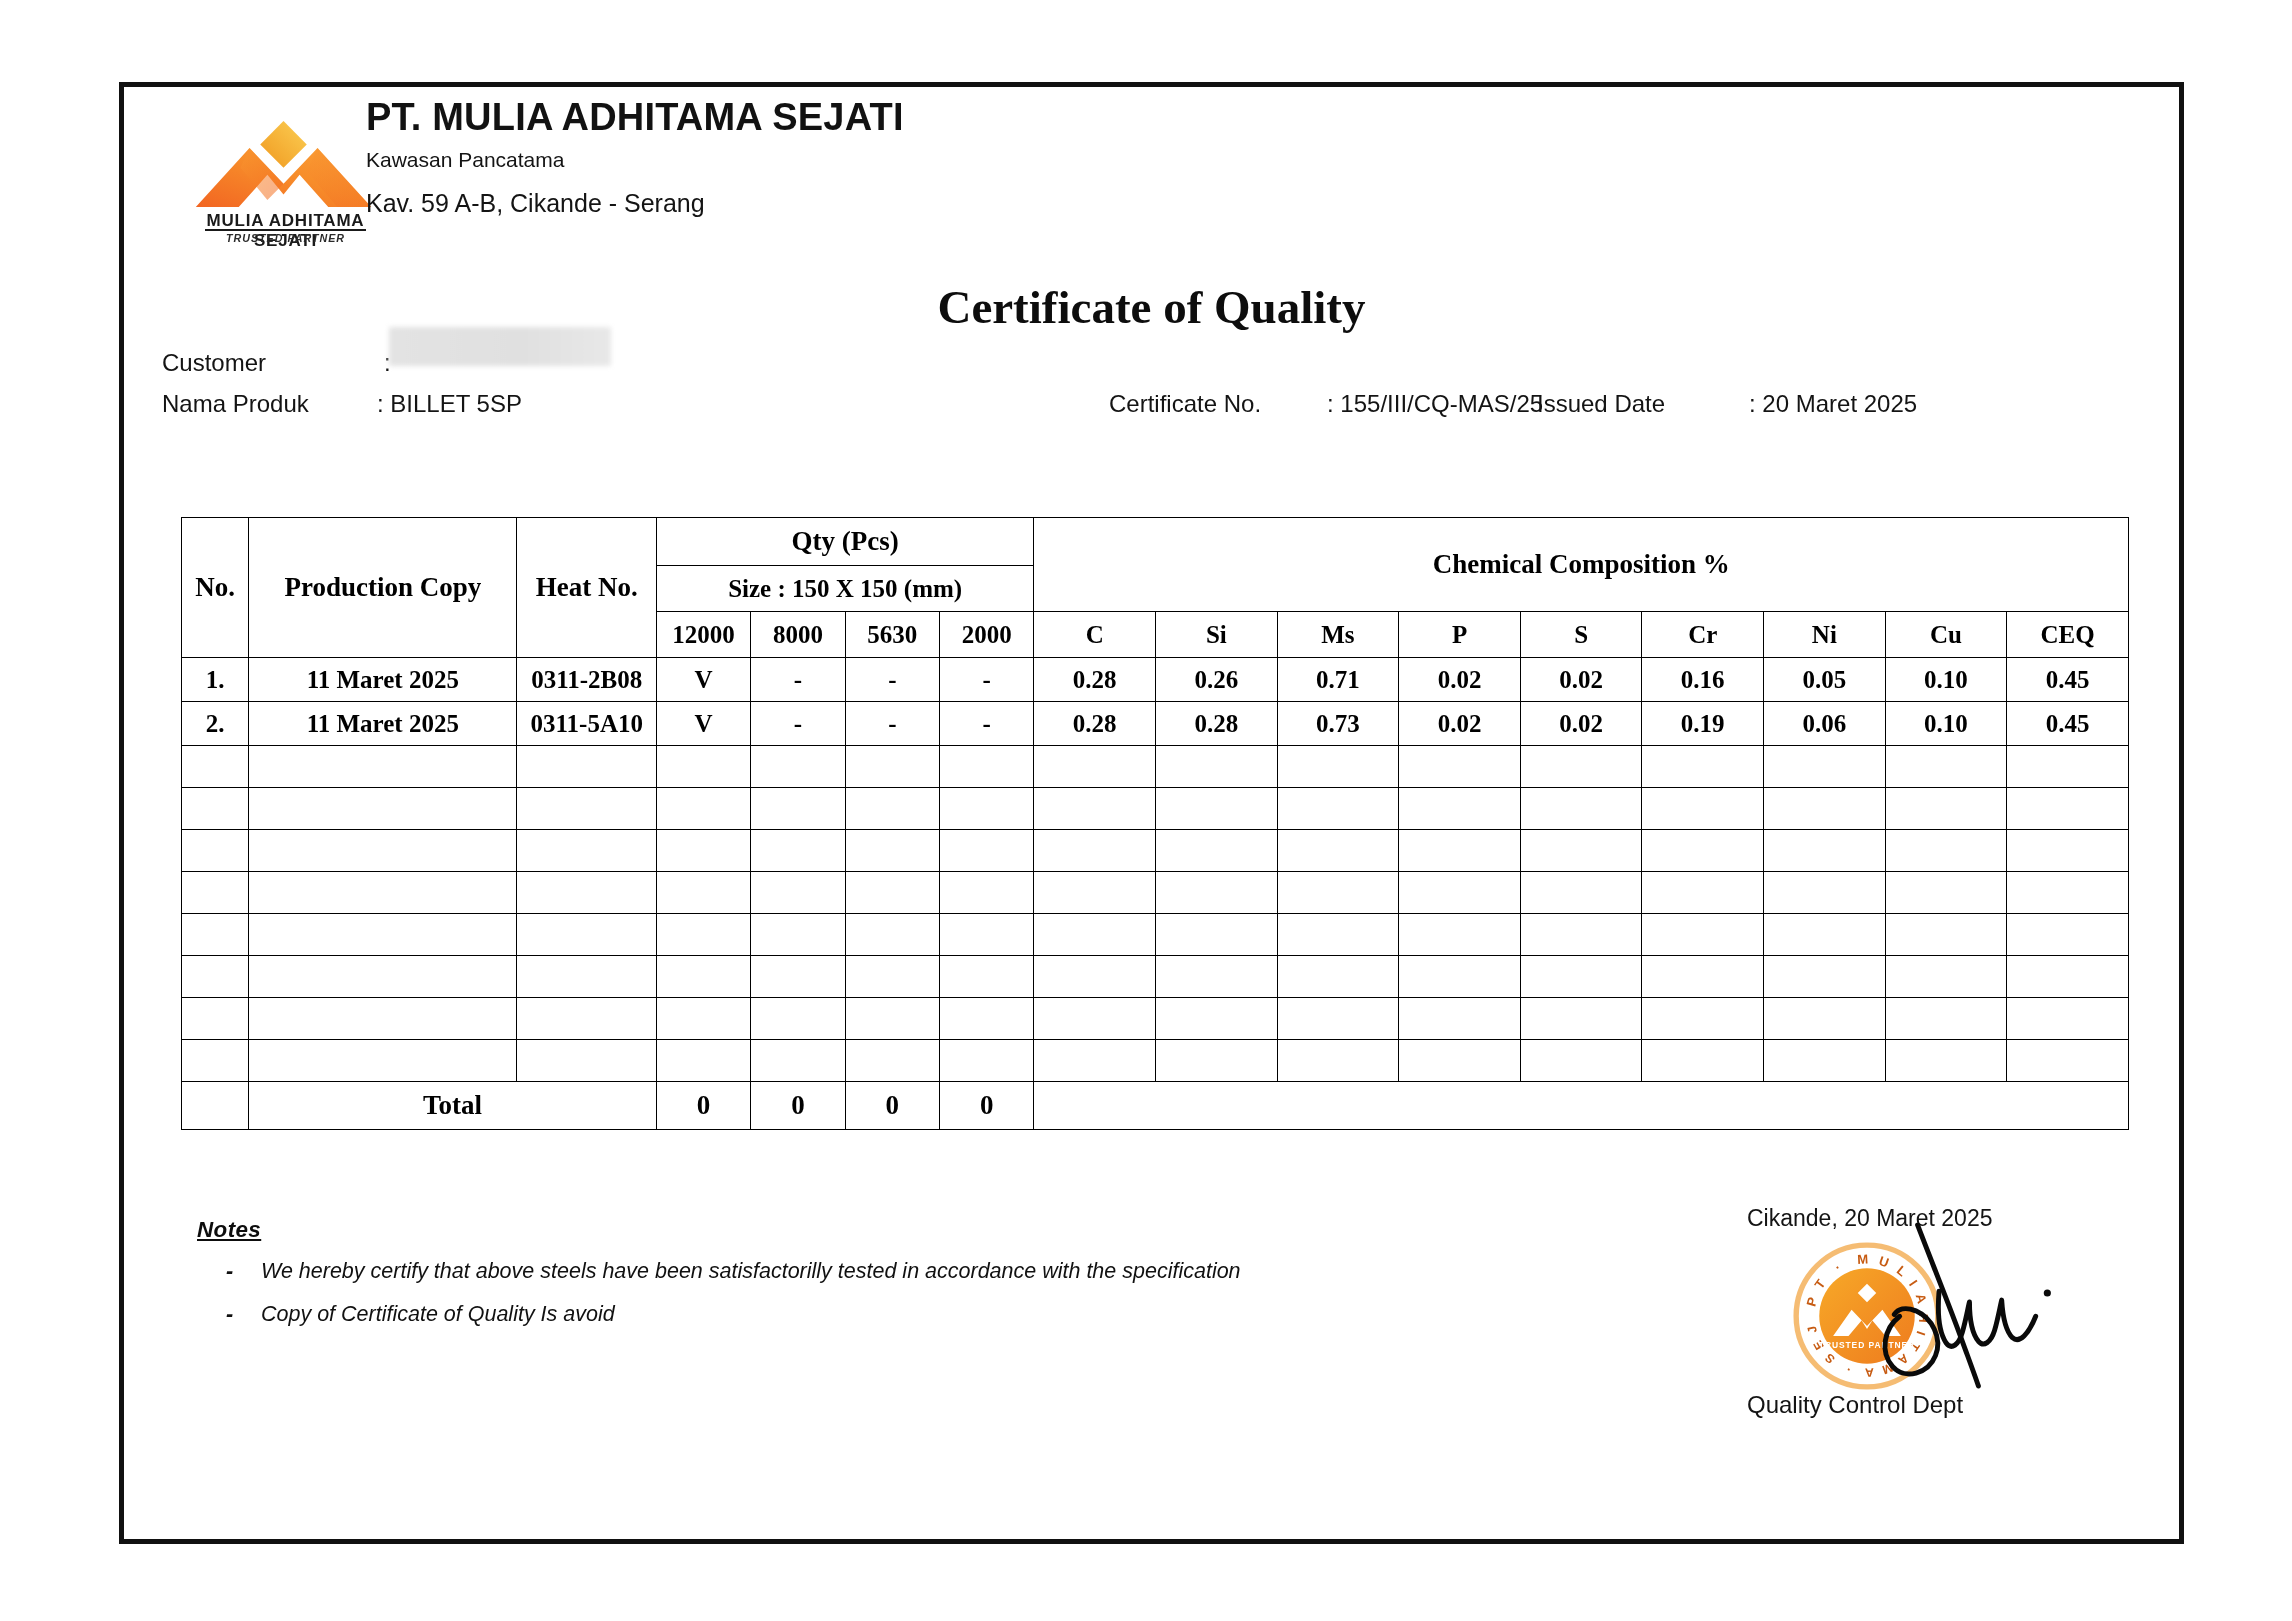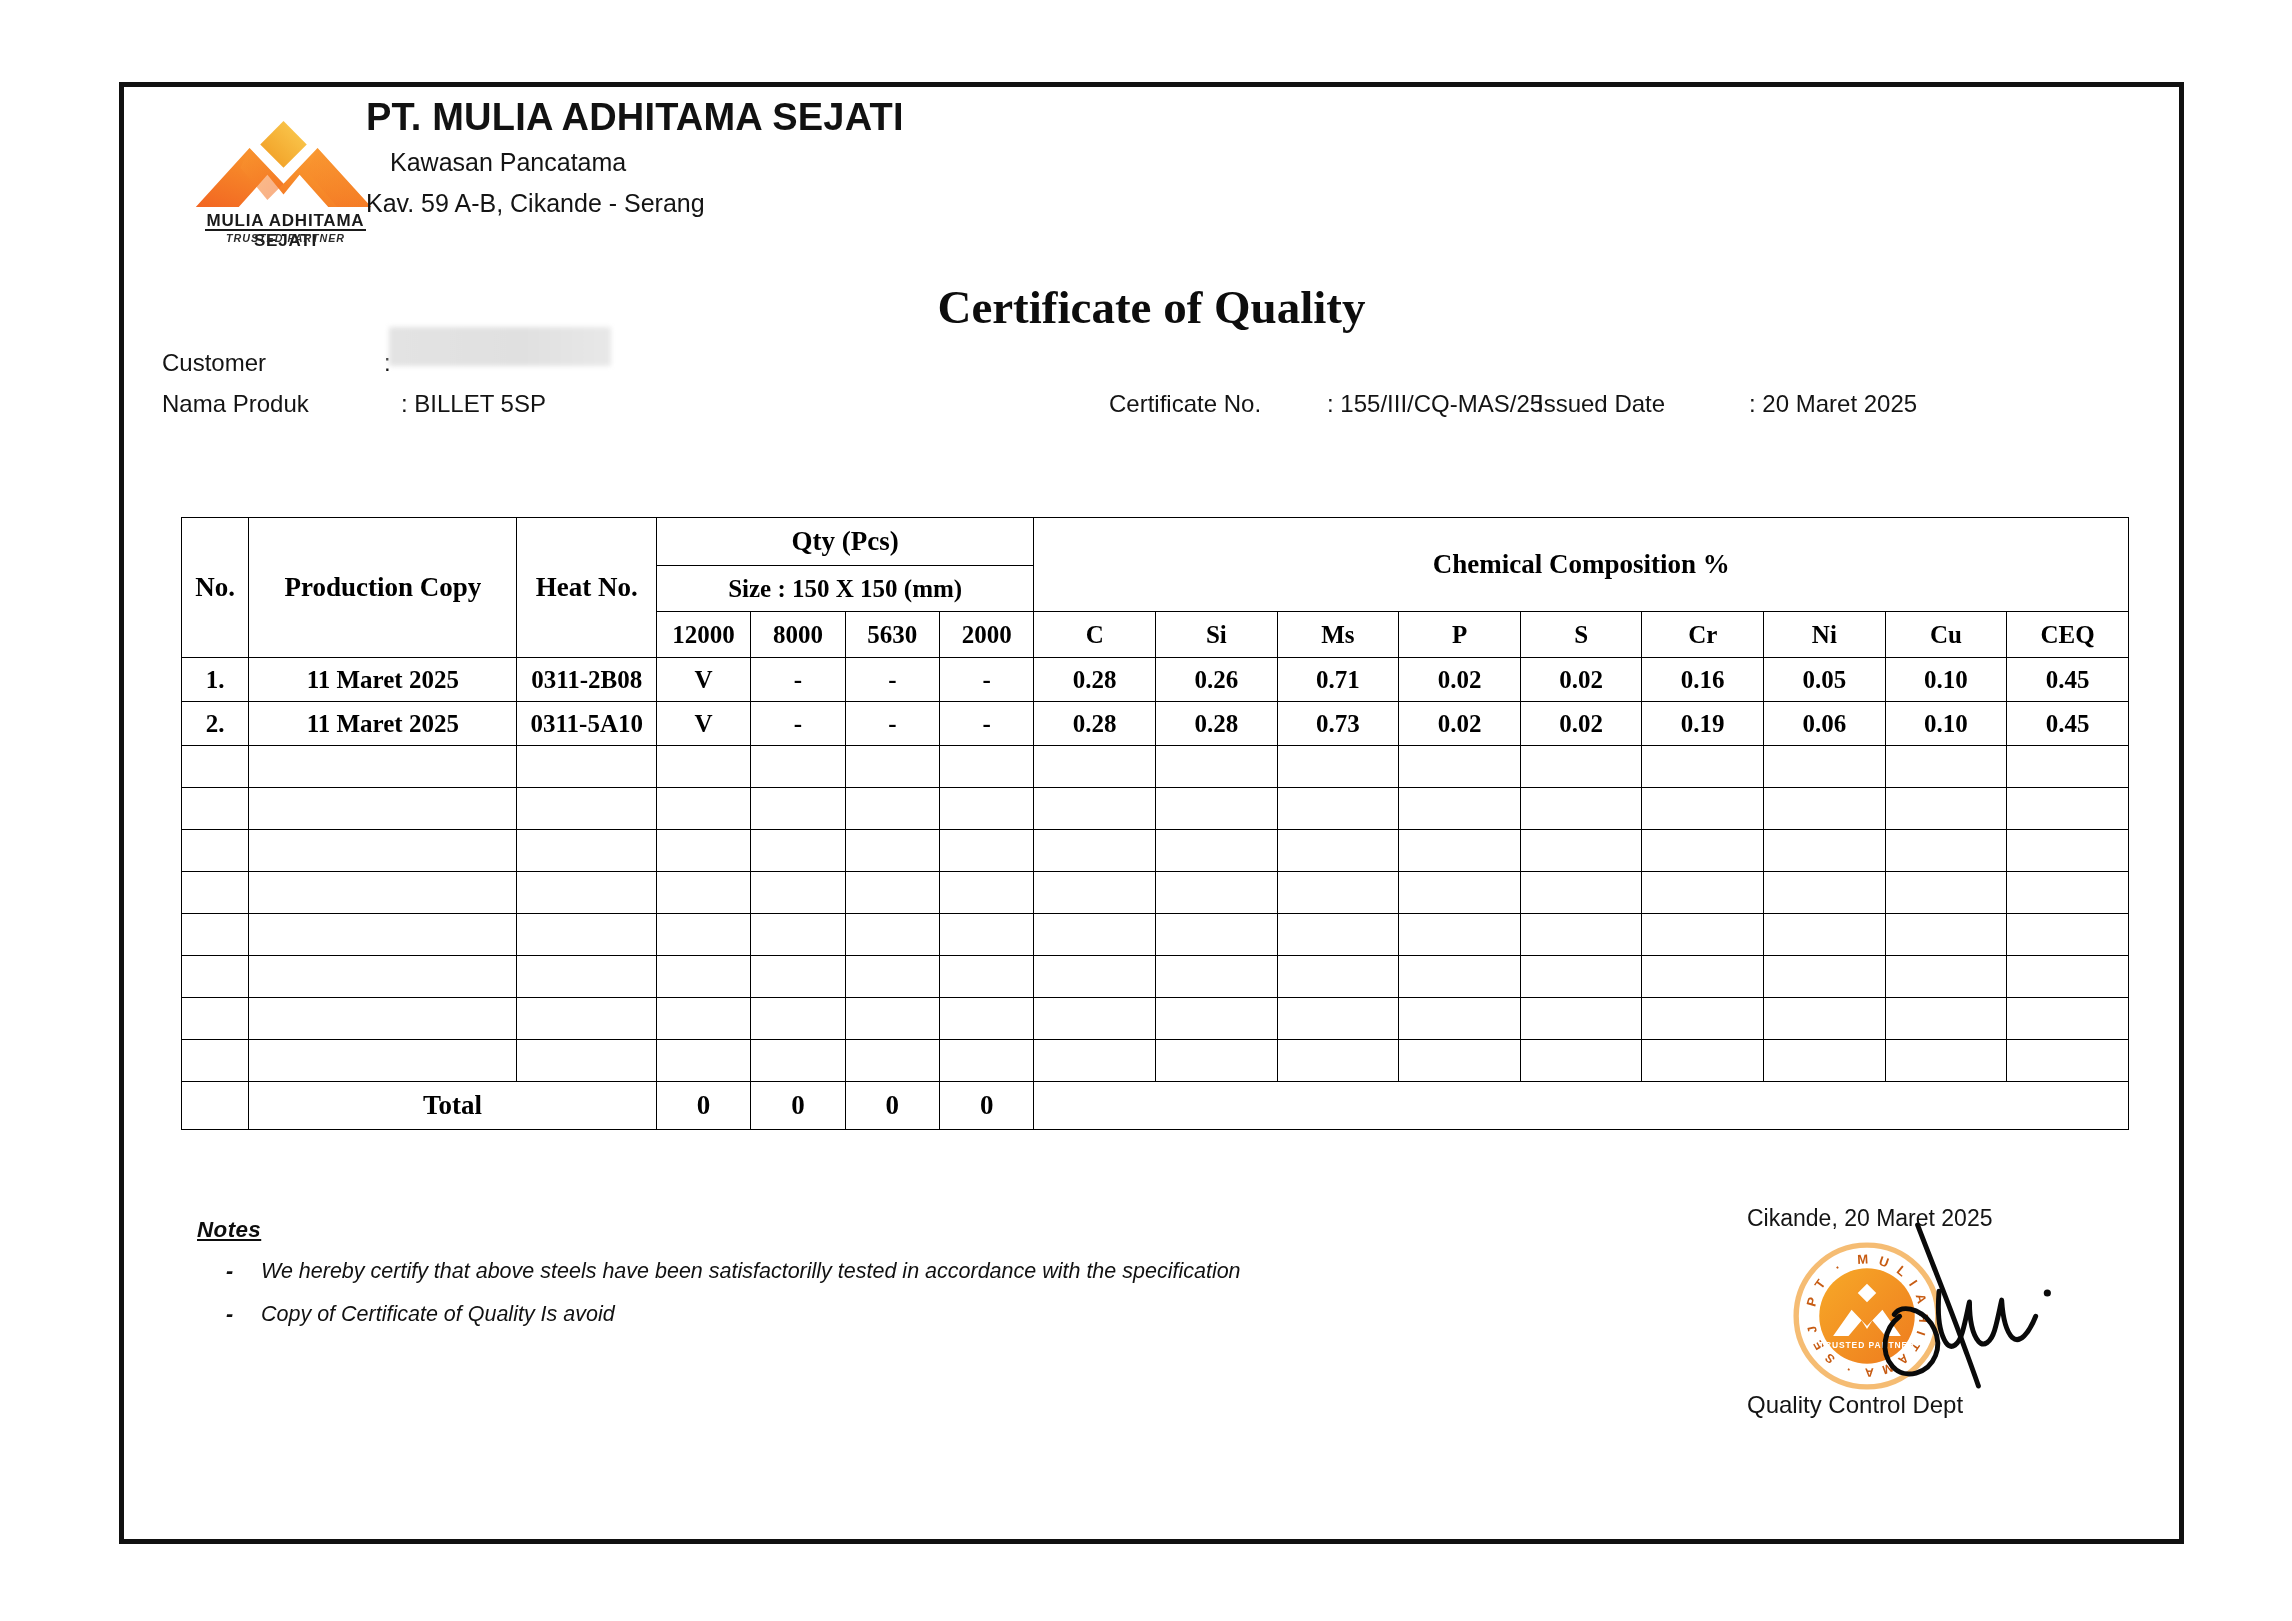--- a/index.html
+++ b/index.html
@@ -88,23 +88,22 @@
     top: 9px;
     font-size: 38px;
     font-weight: 700;
     color: #121212;
     letter-spacing: 0.2px;
   }
   #company-addr1 {
     position: absolute;
     left: 242px;
     top: 61px;
-    font-size: 25px;
+    font-size: 21px;
     color: #141414;
-    margin-left: 24px;
   }
   #company-addr2 {
     position: absolute;
     left: 242px;
     top: 102px;
     font-size: 25px;
     color: #141414;
   }
 
   
@@ -139,21 +138,21 @@
     position: absolute;
     left: 265px;
     top: 240px;
     width: 222px;
     height: 39px;
     background: linear-gradient(90deg,#e3e3e3 0%, #e0e0e0 60%, #e8e8e8 100%);
     filter: blur(2.7px);
     border-radius: 1.8px;
   }
   #produk-label    { left: 38px;   top: 303px; }
-  #produk-value    { left: 253px;  top: 303px; margin-left: 24px; }
+  #produk-value    { left: 253px;  top: 303px; }
   #certno-label    { left: 985px; top: 303px; }
   #certno-value    { left: 1203px; top: 303px; }
   #issued-label    { left: 1413px; top: 303px; }
   #issued-value    { left: 1625px; top: 303px; }
 
   
   #cert-table {
     position: absolute;
     left: 57px;
     top: 430px;

